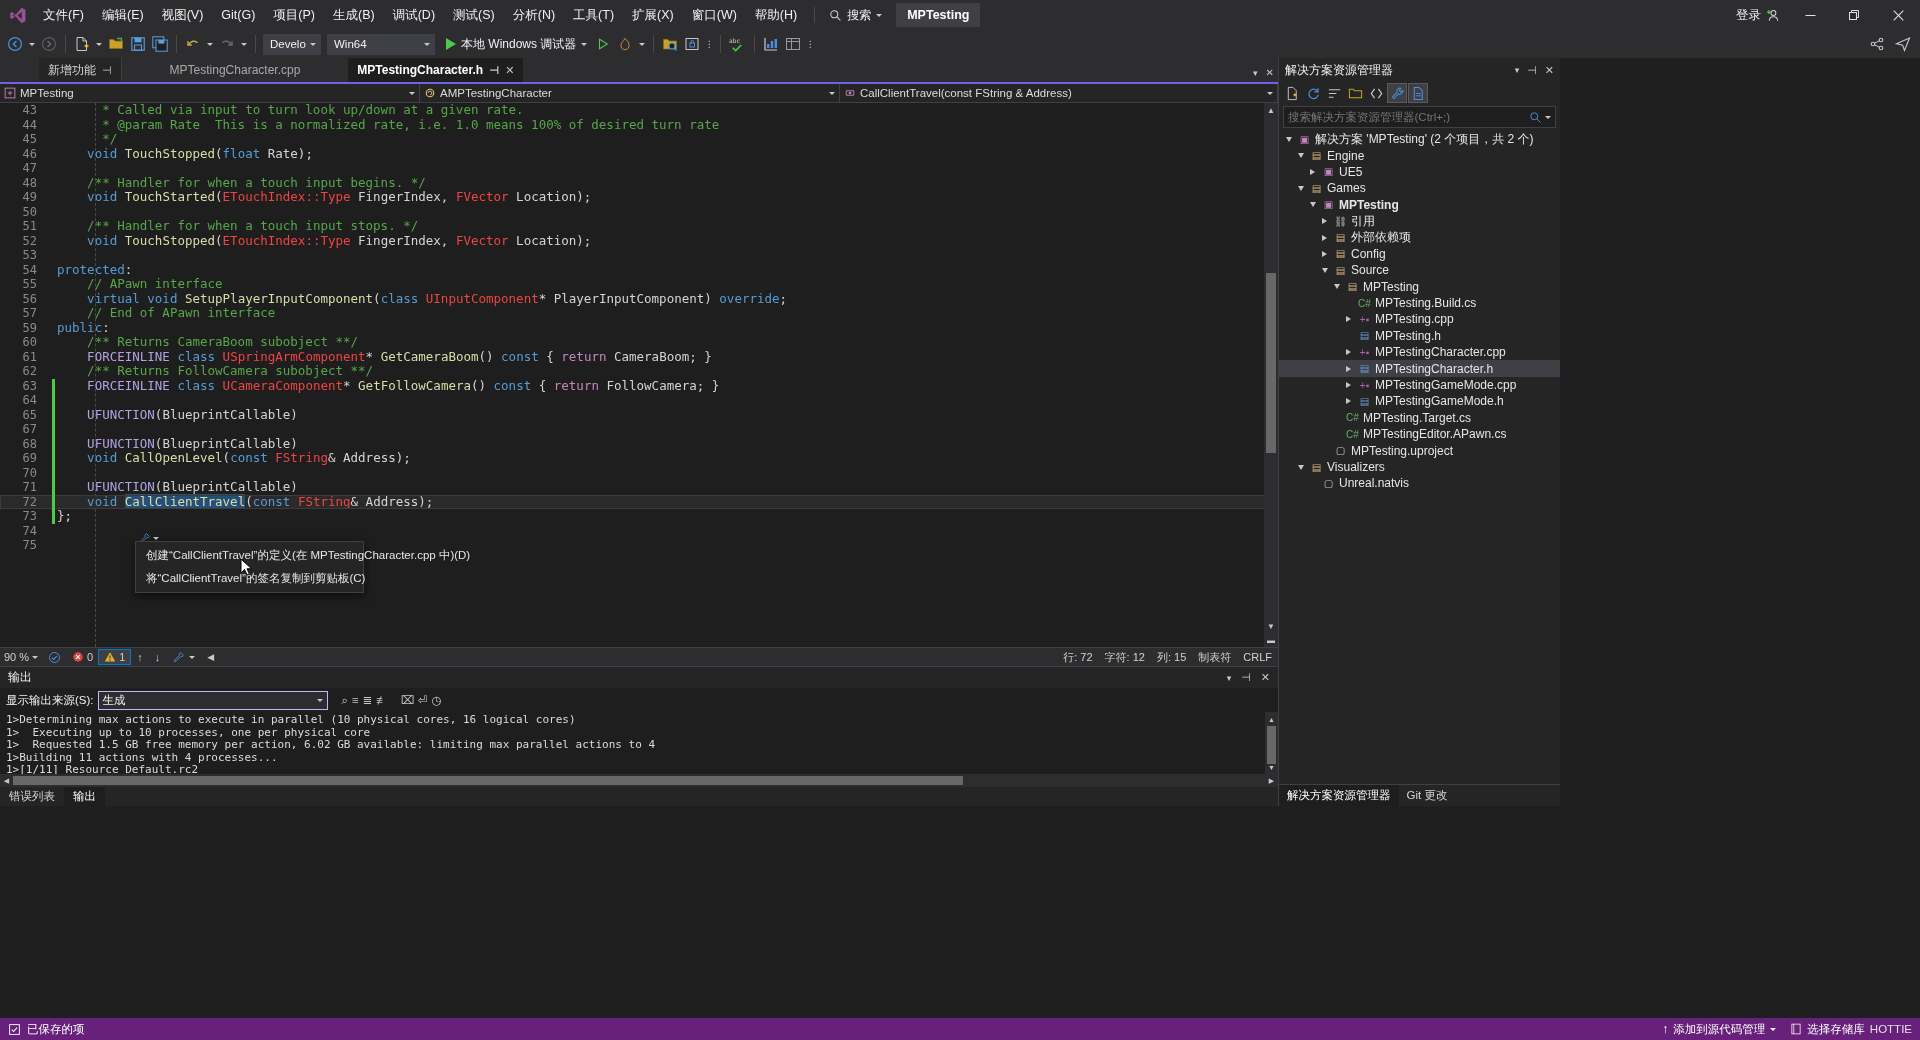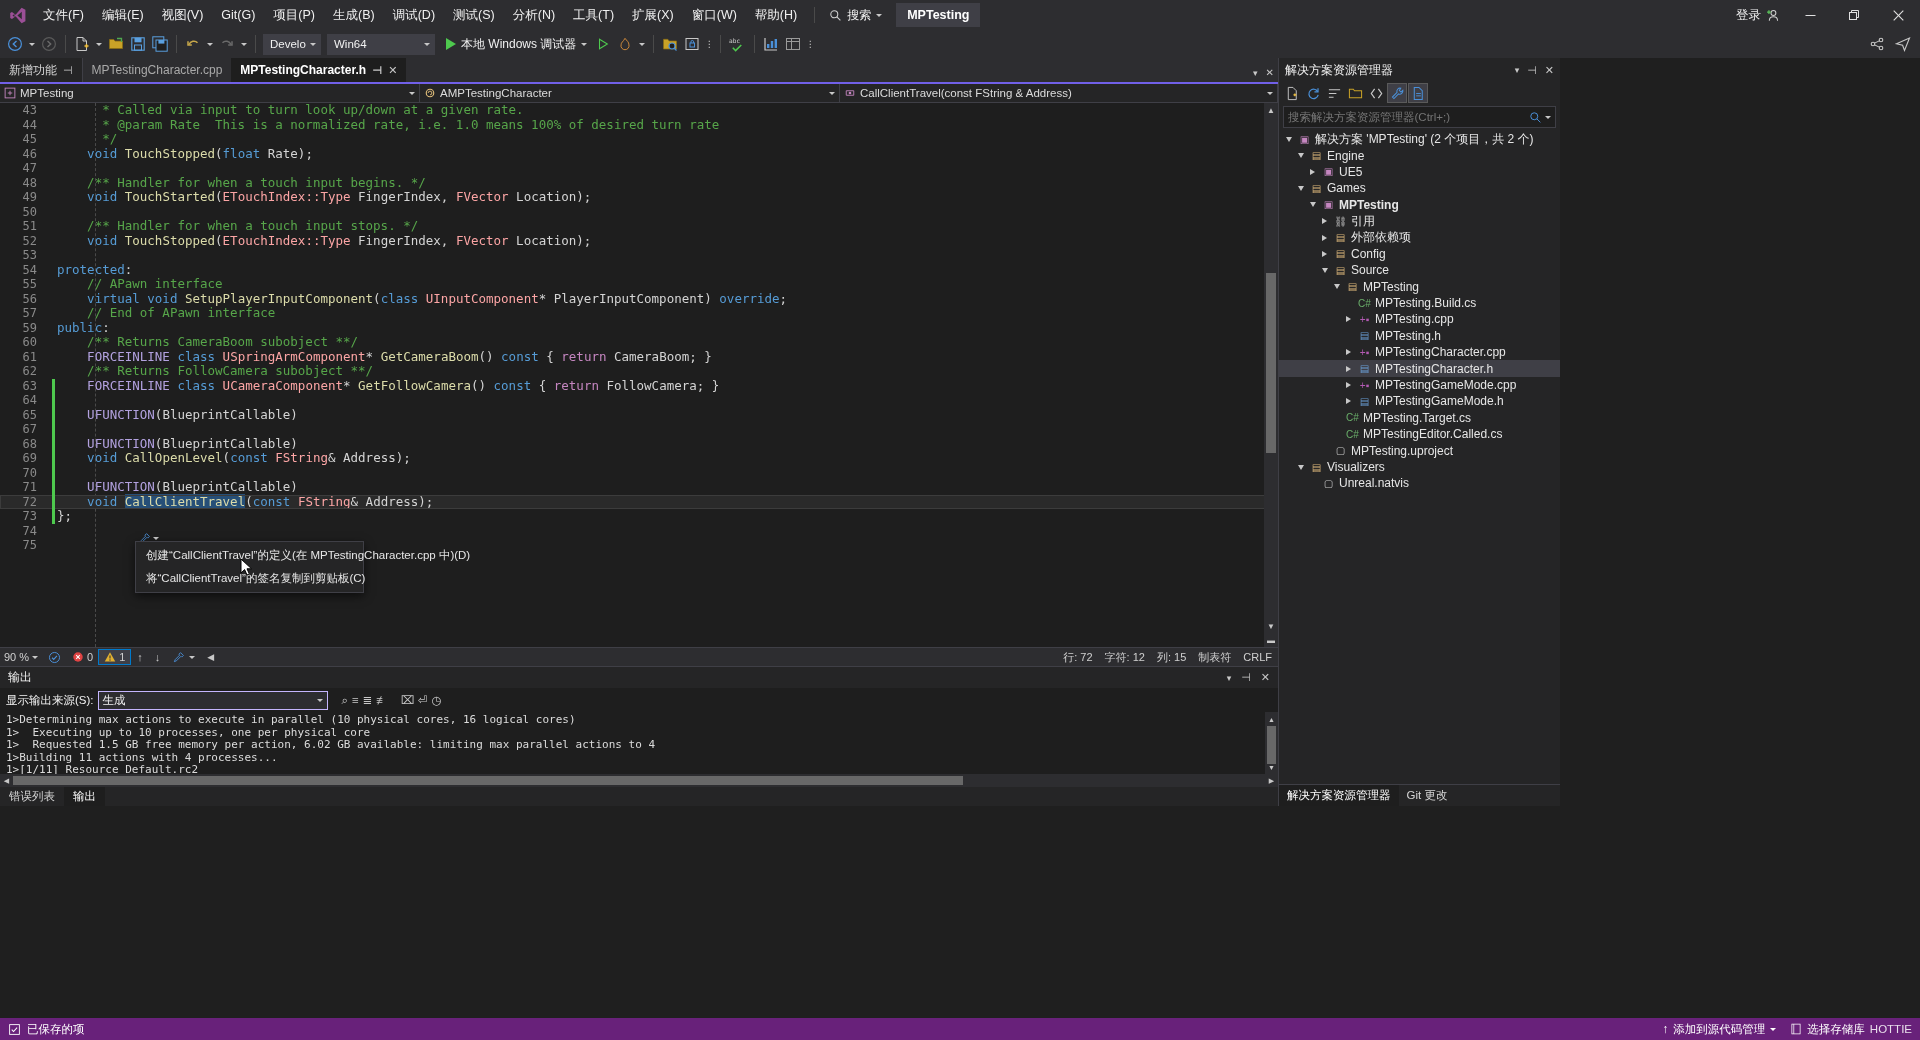--- a/index.html
+++ b/index.html
@@ -38,21 +38,21 @@
   .run-btn { display:flex; align-items:center; gap:5px; height:22px; padding:0 5px; cursor:default; }
   .play-tri { width:0;height:0;border-top:6px solid transparent;border-bottom:6px solid transparent;border-left:10px solid #4ec94e; }
   .tbr-right { position:absolute; right:6px; top:0; height:28px; display:flex; align-items:center; gap:4px; }
 
   
   .main { display:flex; height:748px; }
   .editor-col { width:1278px; display:flex; flex-direction:column; background:#1e1e1e; }
 
   
   .tabrow { height:24px; background:#2d2d30; display:flex; align-items:flex-end; position:relative; }
-  .tab { height:24px; display:flex; align-items:center; padding:0 9px; font-size:12px; color:#c6c6c6; gap:6px; cursor:default; position:relative; }
+  .tab { height:24px; display:flex; align-items:center; padding:0 9px; font-size:12px; color:#c6c6c6; gap:6px; cursor:default; position:relative;margin-left:39px; }
   .tab.pinned-left { background:#252526; color:#d6d6d6; border-right:1px solid #3f3f46; }
   .tab.inactive { color:#a9a9a9; }
   .tab.active { background:#1e1e1e; color:#ffffff; font-weight:bold; }
   .tab.active::before { content:""; position:absolute; left:0; right:0; bottom:-2px; height:2px; background:#7160e8; }
   .tab .pin, .tab .x { font-size:11px; color:#c6c6c6; cursor:pointer; }
   .tabrow-right { position:absolute; right:4px; bottom:4px; display:flex; gap:8px; align-items:center; }
   .tab-underline { height:2px; background:#7160e8; width:100%; }
 
   
   .navbar { height:19px; background:#252526; display:flex; align-items:center; border-bottom:1px solid #3f3f46; }
@@ -64,21 +64,21 @@
   
   .codewrap { position:relative; flex:1; background:#1e1e1e; overflow:hidden; }
   .code { position:absolute; inset:0; font-family:"DejaVu Sans Mono","Liberation Mono",monospace; font-size:12.5px; line-height:14.5px; }
   .cline { position:relative; height:14.5px; white-space:pre; display:flex; }
   .ln { width:45px; text-align:right; padding-right:8px; color:#8a8a8a; flex:none; font-size:12px; }
   .gutter-change { position:absolute; left:52px; width:3px; height:14.5px; }
   .ctext { padding-left:12px; }
   .cline.cur { background:#2a2a2a; outline:1px solid #3c3c3c; outline-offset:-1px; }
 
   .k  { color:#569cd6; }   
-  .kv { color:#fca5a5; }   
+  .kv { color:#ef4444; }   
   .fn { color:#dcdcaa; }   
   .cm { color:#57a64a; }   
   .pp { color:#b3a2e0; }   
   .pl { color:#d4d4d4; }   
   .mg { color:#c586c0; }   
   .sel { background:#264f78; }
   .vbar { position:absolute; width:1px; top:0; bottom:0; border-left:1px dashed #4a4a4a; }
 
   
   .qa-bulb { position:absolute; display:flex; align-items:center; gap:2px; cursor:pointer; }
@@ -767,21 +767,21 @@
             <span>MPTestingGameMode.h</span>
           </div>
           <div class="tr" style="padding-left: 52px;">
             <span class="tw"></span>
             <span class="icn" style="color: rgb(106, 175, 106);">C#</span>
             <span>MPTesting.Target.cs</span>
           </div>
           <div class="tr" style="padding-left: 52px;">
             <span class="tw"></span>
             <span class="icn" style="color: rgb(106, 175, 106);">C#</span>
-            <span>MPTestingEditor.Called.cs</span>
+            <span>MPTestingEditor.APawn.cs</span>
           </div>
           <div class="tr" style="padding-left: 40px;">
             <span class="tw"></span>
             <span class="icn" style="color: rgb(200, 200, 200);">▢</span>
             <span>MPTesting.uproject</span>
           </div>
           <div class="tr" style="padding-left: 16px;">
             <span class="tw">
               <i class="twd"></i>
             </span>

